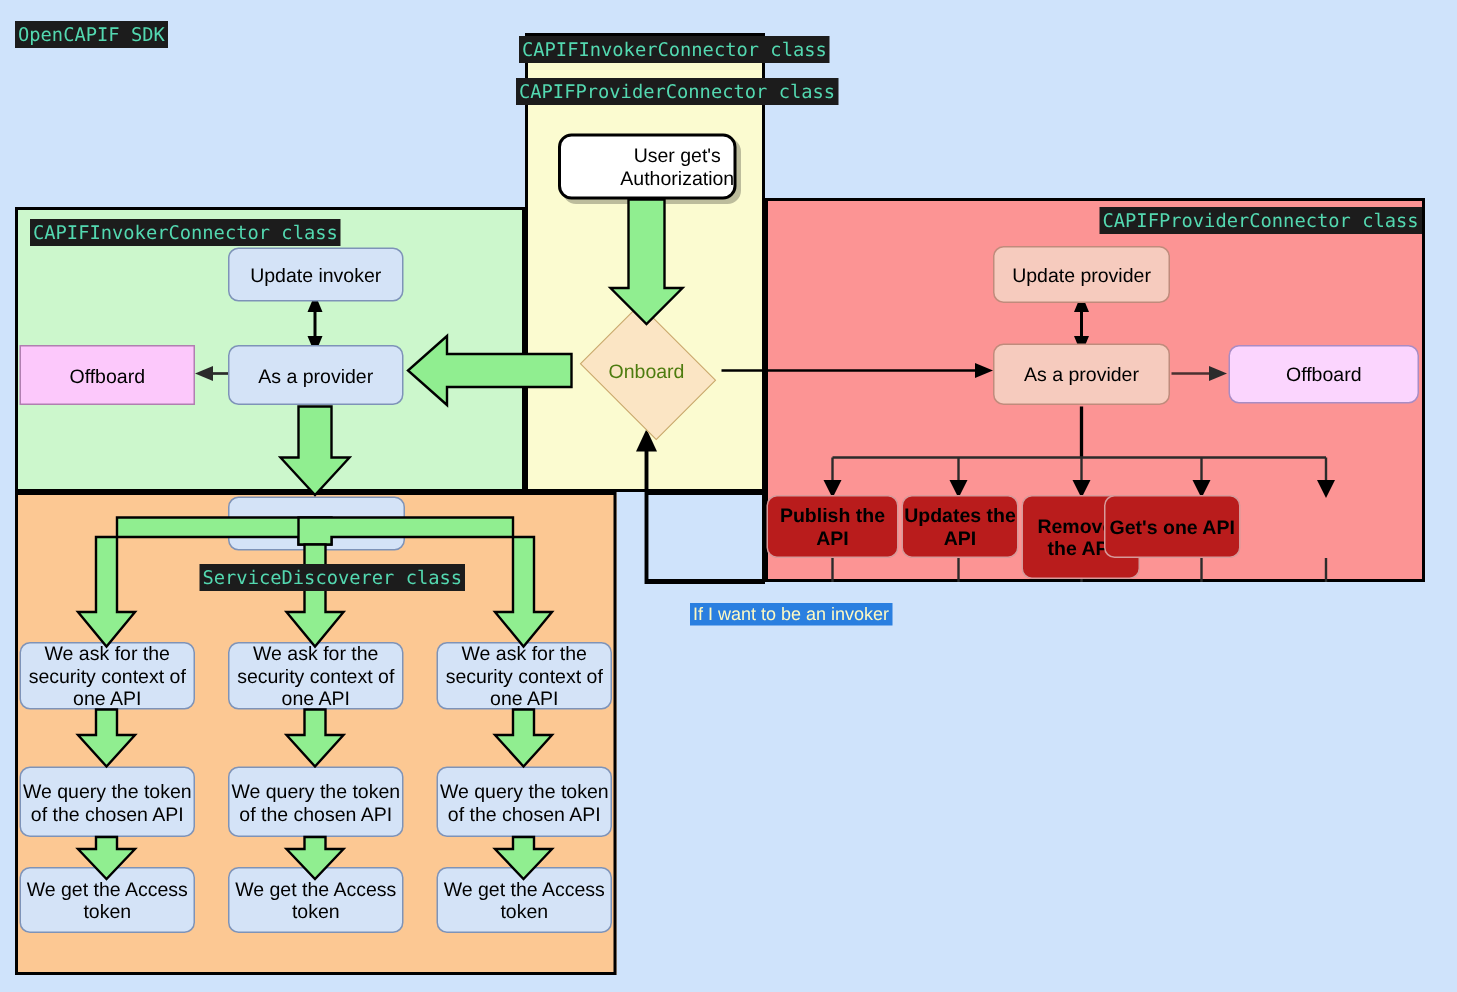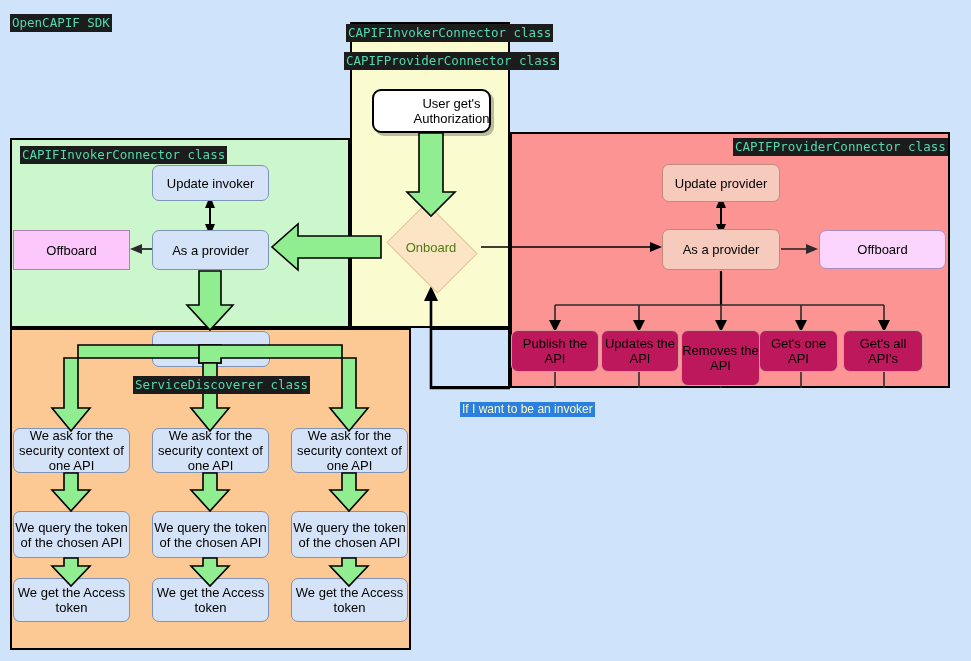--- a/index.html
+++ b/index.html
@@ -53,21 +53,21 @@
     position:absolute;box-sizing:border-box;
     display:flex;align-items:center;justify-content:center;
     text-align:center;font-size:13px;line-height:15px;color:#000;
     border:1px solid #6b7a99;border-radius:7px;
     z-index:20;
   }
   .node.blue{background:#d4e3f7;border-color:#7e93b8;}
   .node.pinkflat{background:#fcc8fb;border-color:#b07fb0;border-radius:0;}
   .node.salmon{background:#f6cbbe;border-color:#c08b7c;}
   .node.lilac{background:#fbd5fe;border-color:#a98cc4;}
-  .node.pinklight{background:#be185d;border-color:#d79a9a;}
+  .node.pinklight{background:#b91c1c;border-color:#d79a9a;font-weight:bold;}
   .node.white{
     background:#ffffff;border:2px solid #000;border-radius:9px;
     box-shadow:3px 3px 0 rgba(0,0,0,.25);
   }
 
   
   #node-onboard{
     position:absolute;left:381px;top:208px;width:100px;height:78px;z-index:20;
   }
   #node-onboard .dm{
@@ -203,25 +203,22 @@
 
   <div class="node pinklight" style="left:511px;top:330px;width:88px;height:42px;">
     <span>Publish the API</span>
   </div>
   <div class="node pinklight" style="left:601px;top:330px;width:78px;height:42px;">
     <span>Updates the API</span>
   </div>
   <div class="node pinklight" style="left:681px;top:330px;width:79px;height:56px;">
     <span>Removes the API</span>
   </div>
-  <div class="node pinklight" style="left:736px;top:330px;width:79px;height:42px;margin-left:23px;">
+  <div class="node pinklight" style="left:736px;top:330px;width:91px;height:42px;">
     <span>Get's one API</span>
-  </div>
-  <div class="node pinklight" style="left:843px;top:330px;width:80px;height:42px;">
-    <span>Get's all API's</span>
   </div>
 
   <div class="node blue" style="left:152px;top:331px;width:118px;height:36px;">
     <span>Discover the API(s)</span>
   </div>
 
   <div class="node blue" style="left:13px;top:428px;width:117px;height:45px;">
     <span>We ask for the security context of one API</span>
   </div>
   <div class="node blue" style="left:13px;top:511px;width:117px;height:47px;">

